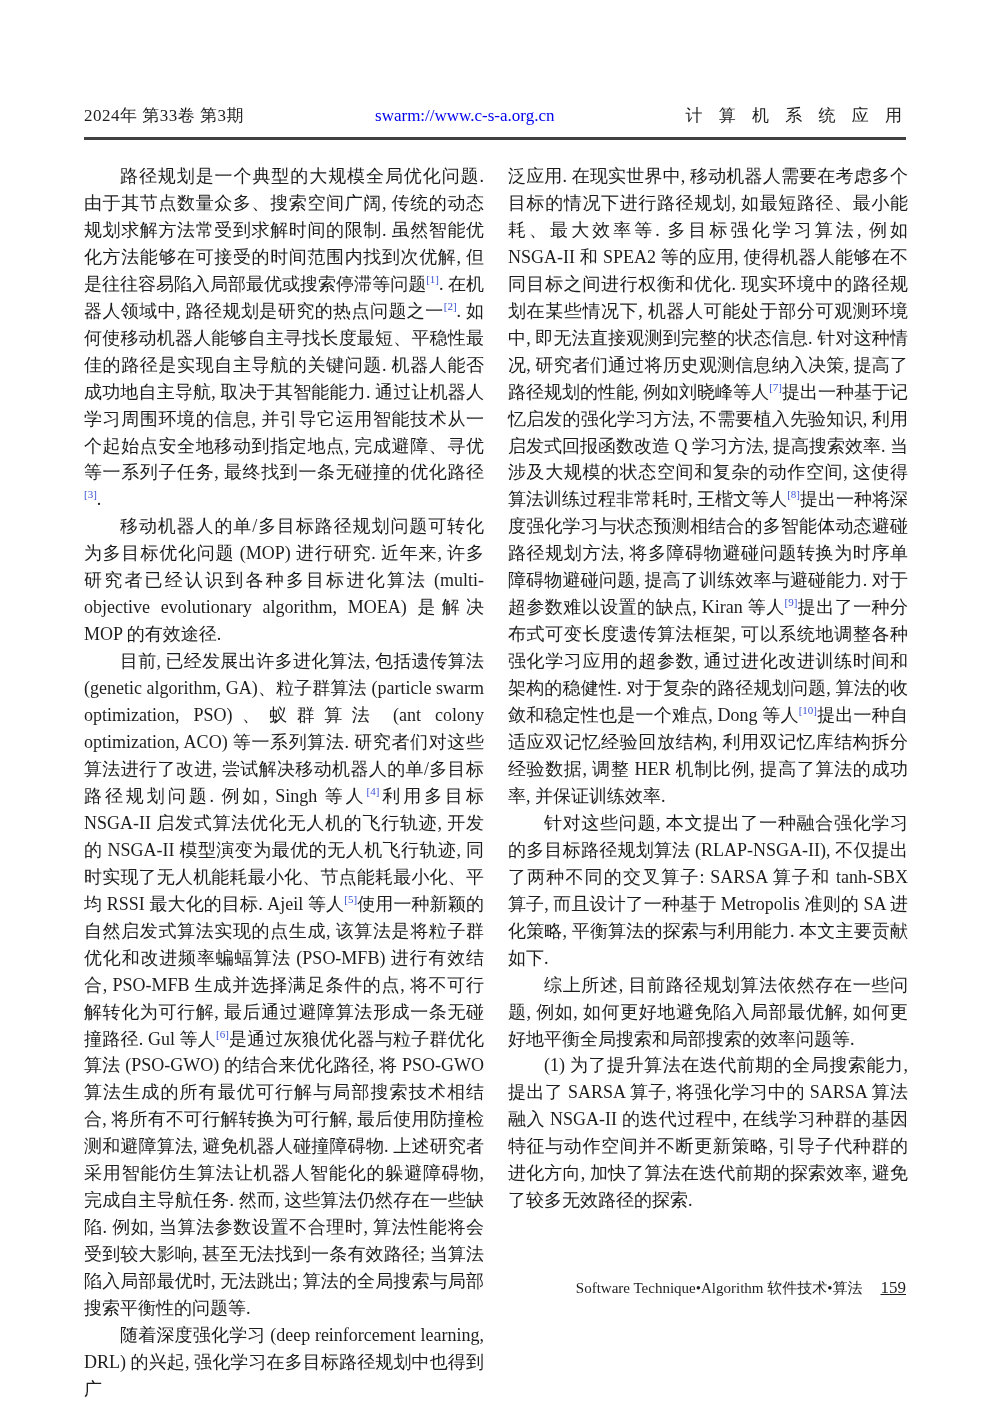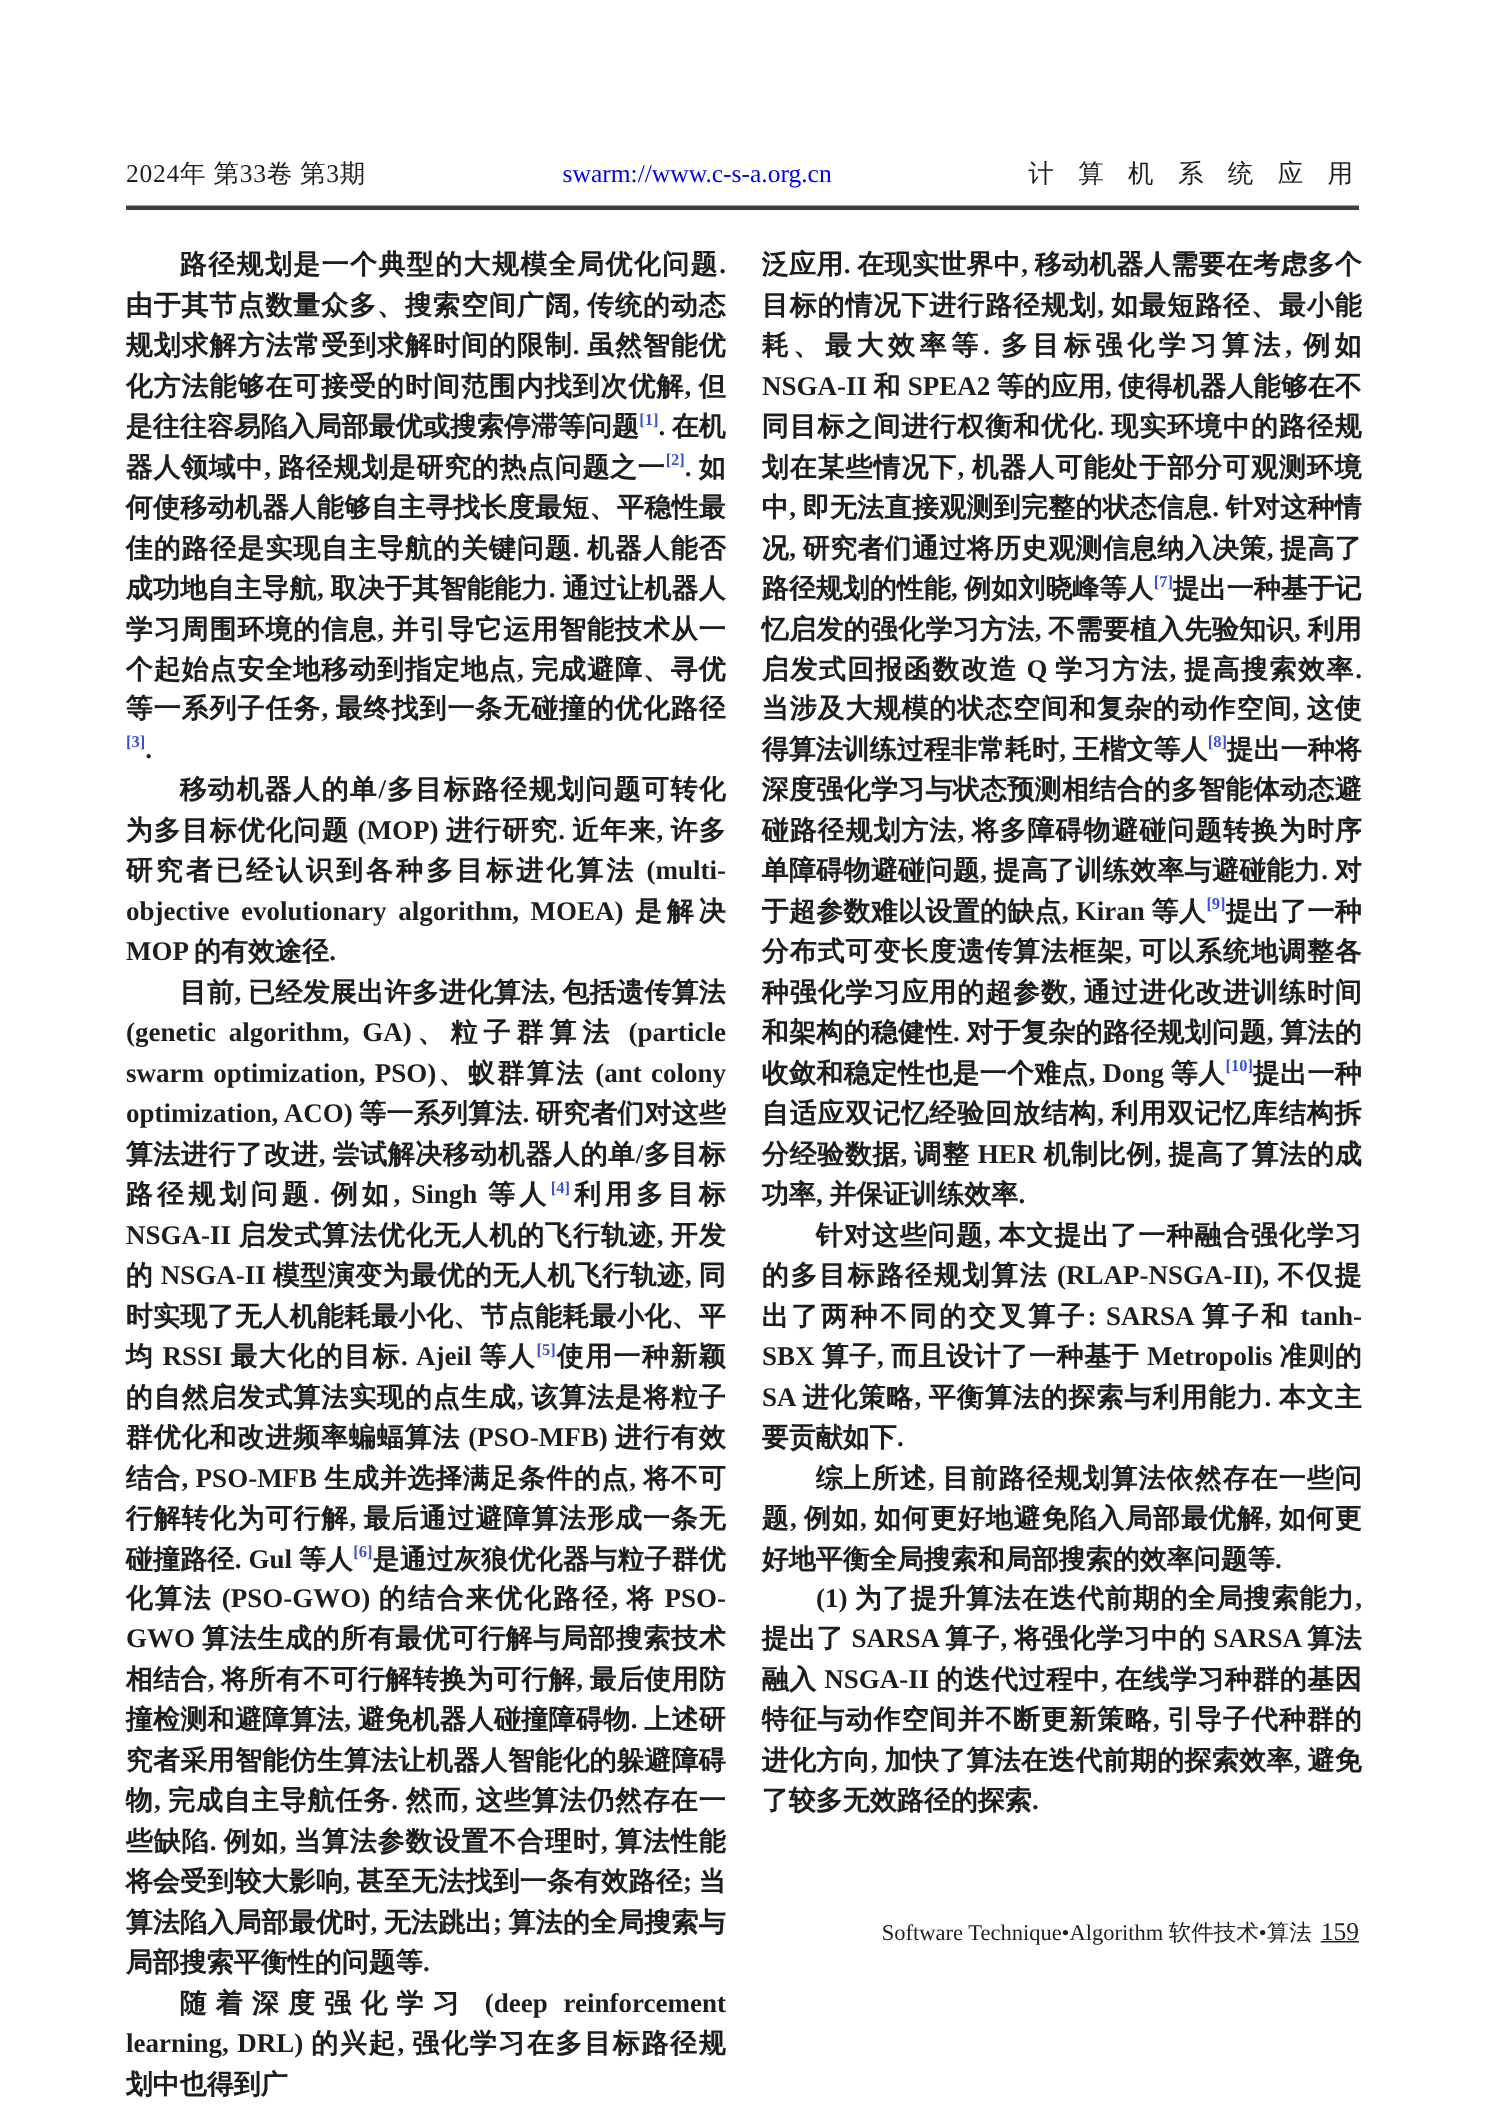--- a/index.html
+++ b/index.html
@@ -27,40 +27,40 @@
     position: absolute;
     left: 84px; right: 86px; top: 137px;
     height: 3px; background: #404040;
   }
   .columns {
     position: absolute;
     left: 84px; top: 163px;
     width: 824px;
     display: flex; gap: 24px;
   }
-  .col { width: 400px; font-weight: bold; }
+  .col { width: 400px; }
   .col p {
     margin: 0;
     font-size: 18px;
     line-height: 26.95px;
     text-align: justify;
     word-break: break-word;
   }
   .col p.indent { text-indent: 2em; }
   sup.cite {
     color: #3b51d3;
     font-size: 11px;
     line-height: 0;
     vertical-align: super;
   }
   .page-footer {
     position: absolute;
     right: 86px; top: 1278px;
     font-size: 15px;
-    display: flex; align-items: flex-end; gap: 6px;
+    display: flex; align-items: flex-end; gap: 18px;
     color: #1d1d1d;
   }
   .footer-page { font-size: 17px; text-decoration: underline; }
 </style>
 </head>
 <body>
 
 <div class="page-header">
   <span class="header-issue">2024年 第33卷 第3期</span>
   <a class="header-url" href="#">swarm://www.c-s-a.org.cn</a>

